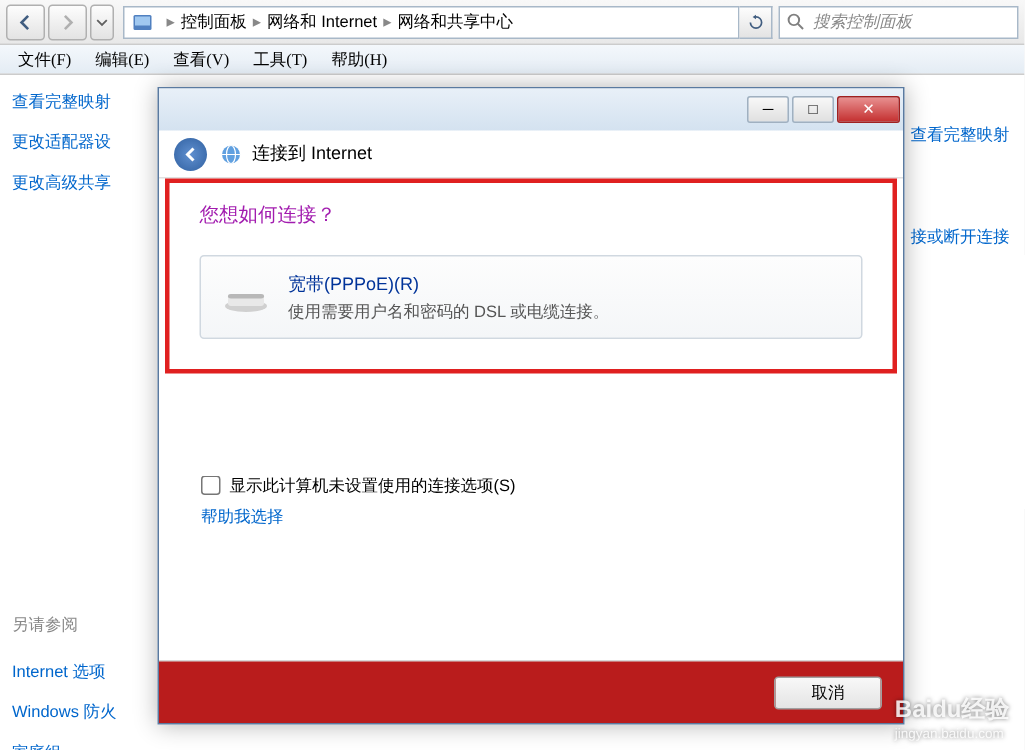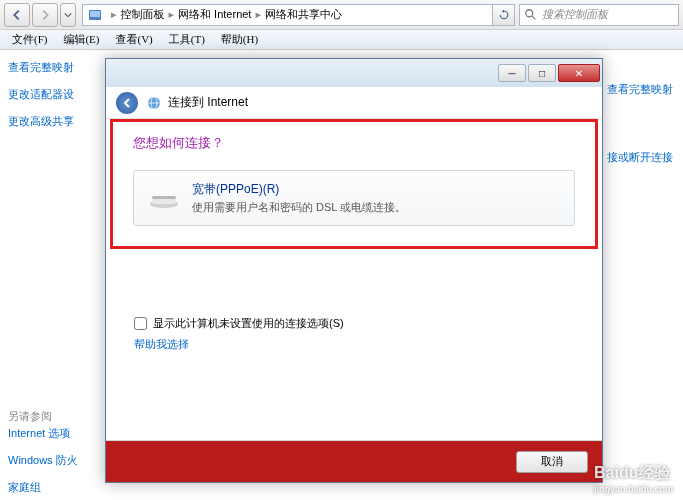--- a/index.html
+++ b/index.html
@@ -20,21 +20,21 @@
     
     
     .menu-bar { height: 20px; background: linear-gradient(#f4f8fc, #e4ecf4); border-bottom: 1px solid #ccc; display: flex; align-items: center; padding: 0 4px; font-size: 11px; }
     .menu-item { padding: 2px 8px; cursor: pointer; font-family: Liberation Serif, serif; }
     
     
     .main-area { display: flex; height: calc(100% - 50px); background: #fff; }
     .sidebar { width: 105px; padding: 10px 8px; font-size: 11px; background: #fff; }
     .sidebar-link { color: #0066cc; margin-bottom: 12px; cursor: pointer; display: block; }
     .sidebar-section { margin-top: 280px; }
-    .sidebar-section-title { color: #888; margin-bottom: 2px; }
+    .sidebar-section-title { color: #888; margin-bottom: 16px; }
     
     .content-right { flex: 1; padding: 20px; font-size: 11px; position: relative; }
     .right-link { color: #0066cc; position: absolute; cursor: pointer; }
     
     
     .dialog { position: absolute; left: 105px; top: 58px; width: 498px; height: 425px; background: #fff; border: 1px solid #5a7aa0; box-shadow: 0 0 15px rgba(0,0,0,0.3); }
     .dialog-titlebar { height: 28px; background: linear-gradient(#e8f0f8, #d4e2f0); display: flex; align-items: center; justify-content: flex-end; padding: 0 2px; }
     .dialog-btn { width: 28px; height: 18px; margin-left: 2px; border: 1px solid #a0b0c0; background: linear-gradient(#f8f8f8, #e0e0e0); display: flex; align-items: center; justify-content: center; cursor: pointer; font-size: 10px; border-radius: 2px; }
     .dialog-btn-close { background: linear-gradient(#e89090, #c43030); border-color: #a02020; color: #fff; width: 42px; }
     .dialog-header { height: 32px; display: flex; align-items: center; padding: 0 10px; border-bottom: 1px solid #e0e0e0; font-size: 12px; }
@@ -51,21 +51,21 @@
     
     .dialog-footer-options { padding: 0 28px; margin-top: 67px; font-size: 11px; }
     .checkbox-row { display: flex; align-items: center; margin-bottom: 6px; }
     .checkbox-row input { margin-right: 6px; }
     .help-link { color: #0066cc; cursor: pointer; }
     
     .dialog-footer { position: absolute; bottom: 0; left: 0; right: 0; height: 42px; background: #b91c1c; border-top: 1px solid #d8d8d8; display: flex; align-items: center; justify-content: flex-end; padding: 0 14px; }
     .cancel-btn { width: 72px; height: 22px; border: 1px solid #a0a0a0; background: linear-gradient(#f8f8f8, #e4e4e4); border-radius: 3px; font-size: 11px; cursor: pointer; }
     
     .watermark { position: absolute; right: 10px; bottom: 6px; font-size: 16px; color: rgba(255,255,255,0.85); font-weight: bold; text-shadow: 0 0 3px rgba(0,0,0,0.5); pointer-events: none; }
-    .watermark-sub { font-size: 9px; display: block; font-weight: bold; text-align: right; }
+    .watermark-sub { font-size: 9px; display: block; font-weight: normal; }
   </style>
 </head>
 <body>
 
 <div class="nav-bar">
   <div class="nav-btn">
     <svg viewBox="0 0 16 16">
         <path d="M10 3 L5 8 L10 13" stroke="#405d80" stroke-width="2" fill="none"></path>
       </svg>
   </div>

